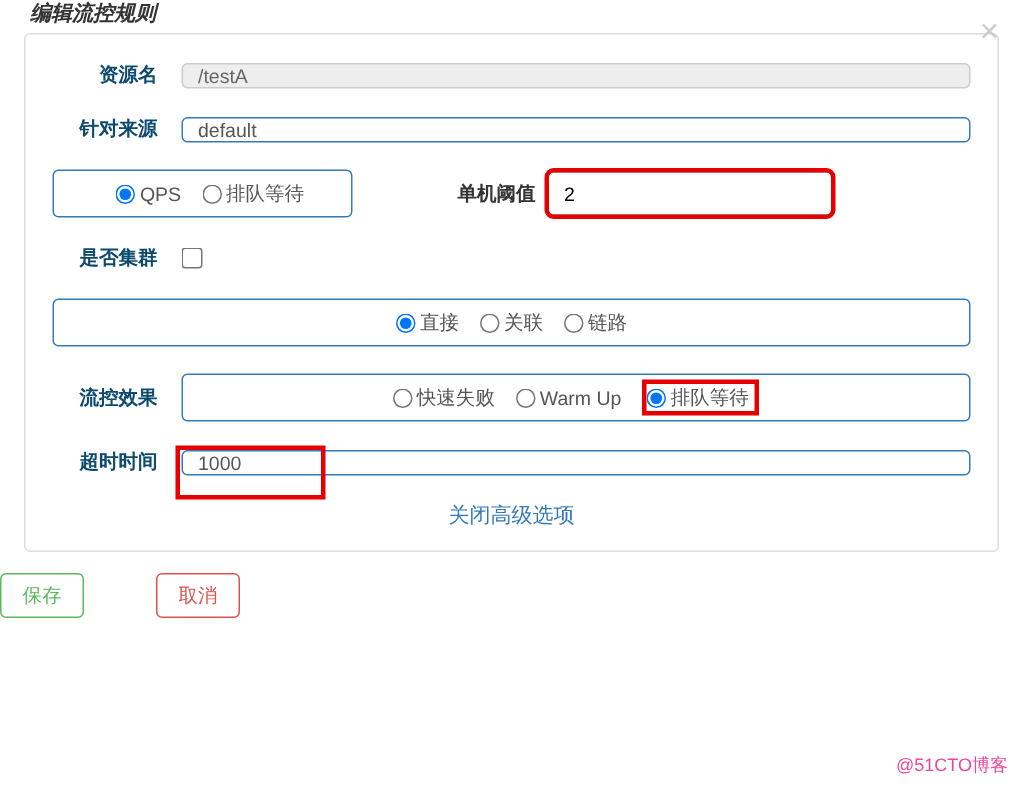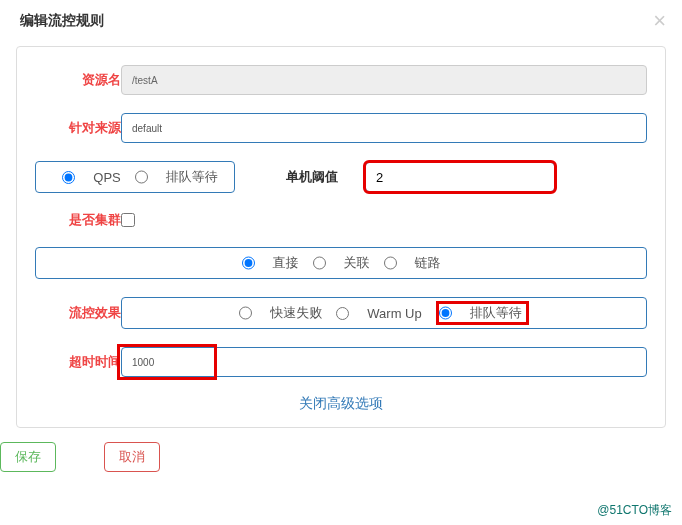--- a/index.html
+++ b/index.html
@@ -1,36 +1,36 @@
 <!DOCTYPE html>
 <html><head>
   <meta charset="utf-8">
   <style>
     * { box-sizing: border-box; margin: 0; padding: 0; }
     body { font-family: "Helvetica Neue", Arial, sans-serif; font-size: 13px; color: #333; background: #fff; width: 682px; height: 525px; position: relative; }
-    .modal-header { padding: 12px 20px; font-weight: bold; font-size: 14px; }
+    .modal-header { padding: 0 20px; font-weight: bold; font-size: 14px; font-style: italic; }
     .close-btn { position: absolute; top: 8px; right: 16px; font-size: 22px; color: #ccc; cursor: pointer; }
     .panel { margin: 4px 16px 10px 16px; border: 1px solid #ddd; border-radius: 4px; padding: 18px 18px 14px 18px; }
     .row { display: flex; align-items: center; margin-bottom: 18px; }
-    .label { width: 86px; text-align: right; font-weight: bold; color: #ef4444; flex-shrink: 0; }
-    .input-text { flex: 1; height: 30px; border: 1px solid #337ab7; border-radius: 4px; padding: 0 10px; font-size: 10px; color: #555; outline: none; }
+    .label { width: 86px; text-align: right; padding-right: 16px; font-weight: bold; color: #0c4a6e; flex-shrink: 0; }
+    .input-text { flex: 1; height: 17px; border: 1px solid #337ab7; border-radius: 4px; padding: 0 10px; font-size: 13px; color: #555; outline: none; }
     .input-text.readonly { background: #eee; border-color: #ccc; color: #666; }
     .group-box { flex: 1; height: 32px; border: 1px solid #337ab7; border-radius: 4px; display: flex; align-items: center; justify-content: center; gap: 14px; }
     .group-box.small { flex: 0 0 200px; justify-content: center; padding-left: 10px; }
-    .radio-item { display: flex; gap: 18px; color: #555; font-size: 13px; }
+    .radio-item { display: flex; align-items: center; gap: 3px; color: #555; font-size: 13px; }
     .radio-item input { margin: 0; }
-    .mid-label { width: 90px; text-align: right; padding-right: 27px; font-weight: bold; flex-shrink: 0; margin-left: 40px; }
+    .mid-label { width: 90px; text-align: right; padding-right: 8px; font-weight: bold; flex-shrink: 0; margin-left: 40px; }
     .input-num { width: 190px; height: 30px; border: 1px solid #337ab7; border-radius: 4px; padding: 0 10px; font-size: 13px; outline: none; }
     .checkbox { width: 14px; height: 14px; }
     .adv-link { text-align: center; color: #337ab7; cursor: pointer; margin-top: 6px; font-size: 14px; }
     .footer { display: flex; justify-content: flex-start; gap: 8px; padding: 4px 18px 12px 0; }
     .btn { padding: 5px 14px; border-radius: 4px; font-size: 13px; cursor: pointer; background: #fff; }
     .btn-save { border: 1px solid #5cb85c; color: #5cb85c; }
     .btn-cancel { border: 1px solid #d9534f; color: #d9534f; margin-left: 40px; }
-    .watermark { position: absolute; bottom: 6px; right: 10px; color: #0f766e; font-size: 12px; margin-top: 32px; }
+    .watermark { position: absolute; bottom: 6px; right: 10px; color: #ec4899; font-size: 12px; margin-top: 32px; }
     .hl-red { outline: 3px solid #e60000; outline-offset: -1px; }
     .hl-wrap { display: inline-flex; align-items: center; border: 3px solid #e60000; padding: 0 4px 0 0; }
   </style>
 </head>
 <body>
 
 <div class="modal-header">编辑流控规则</div>
 <div class="close-btn">×</div>
 
 <div class="panel">

